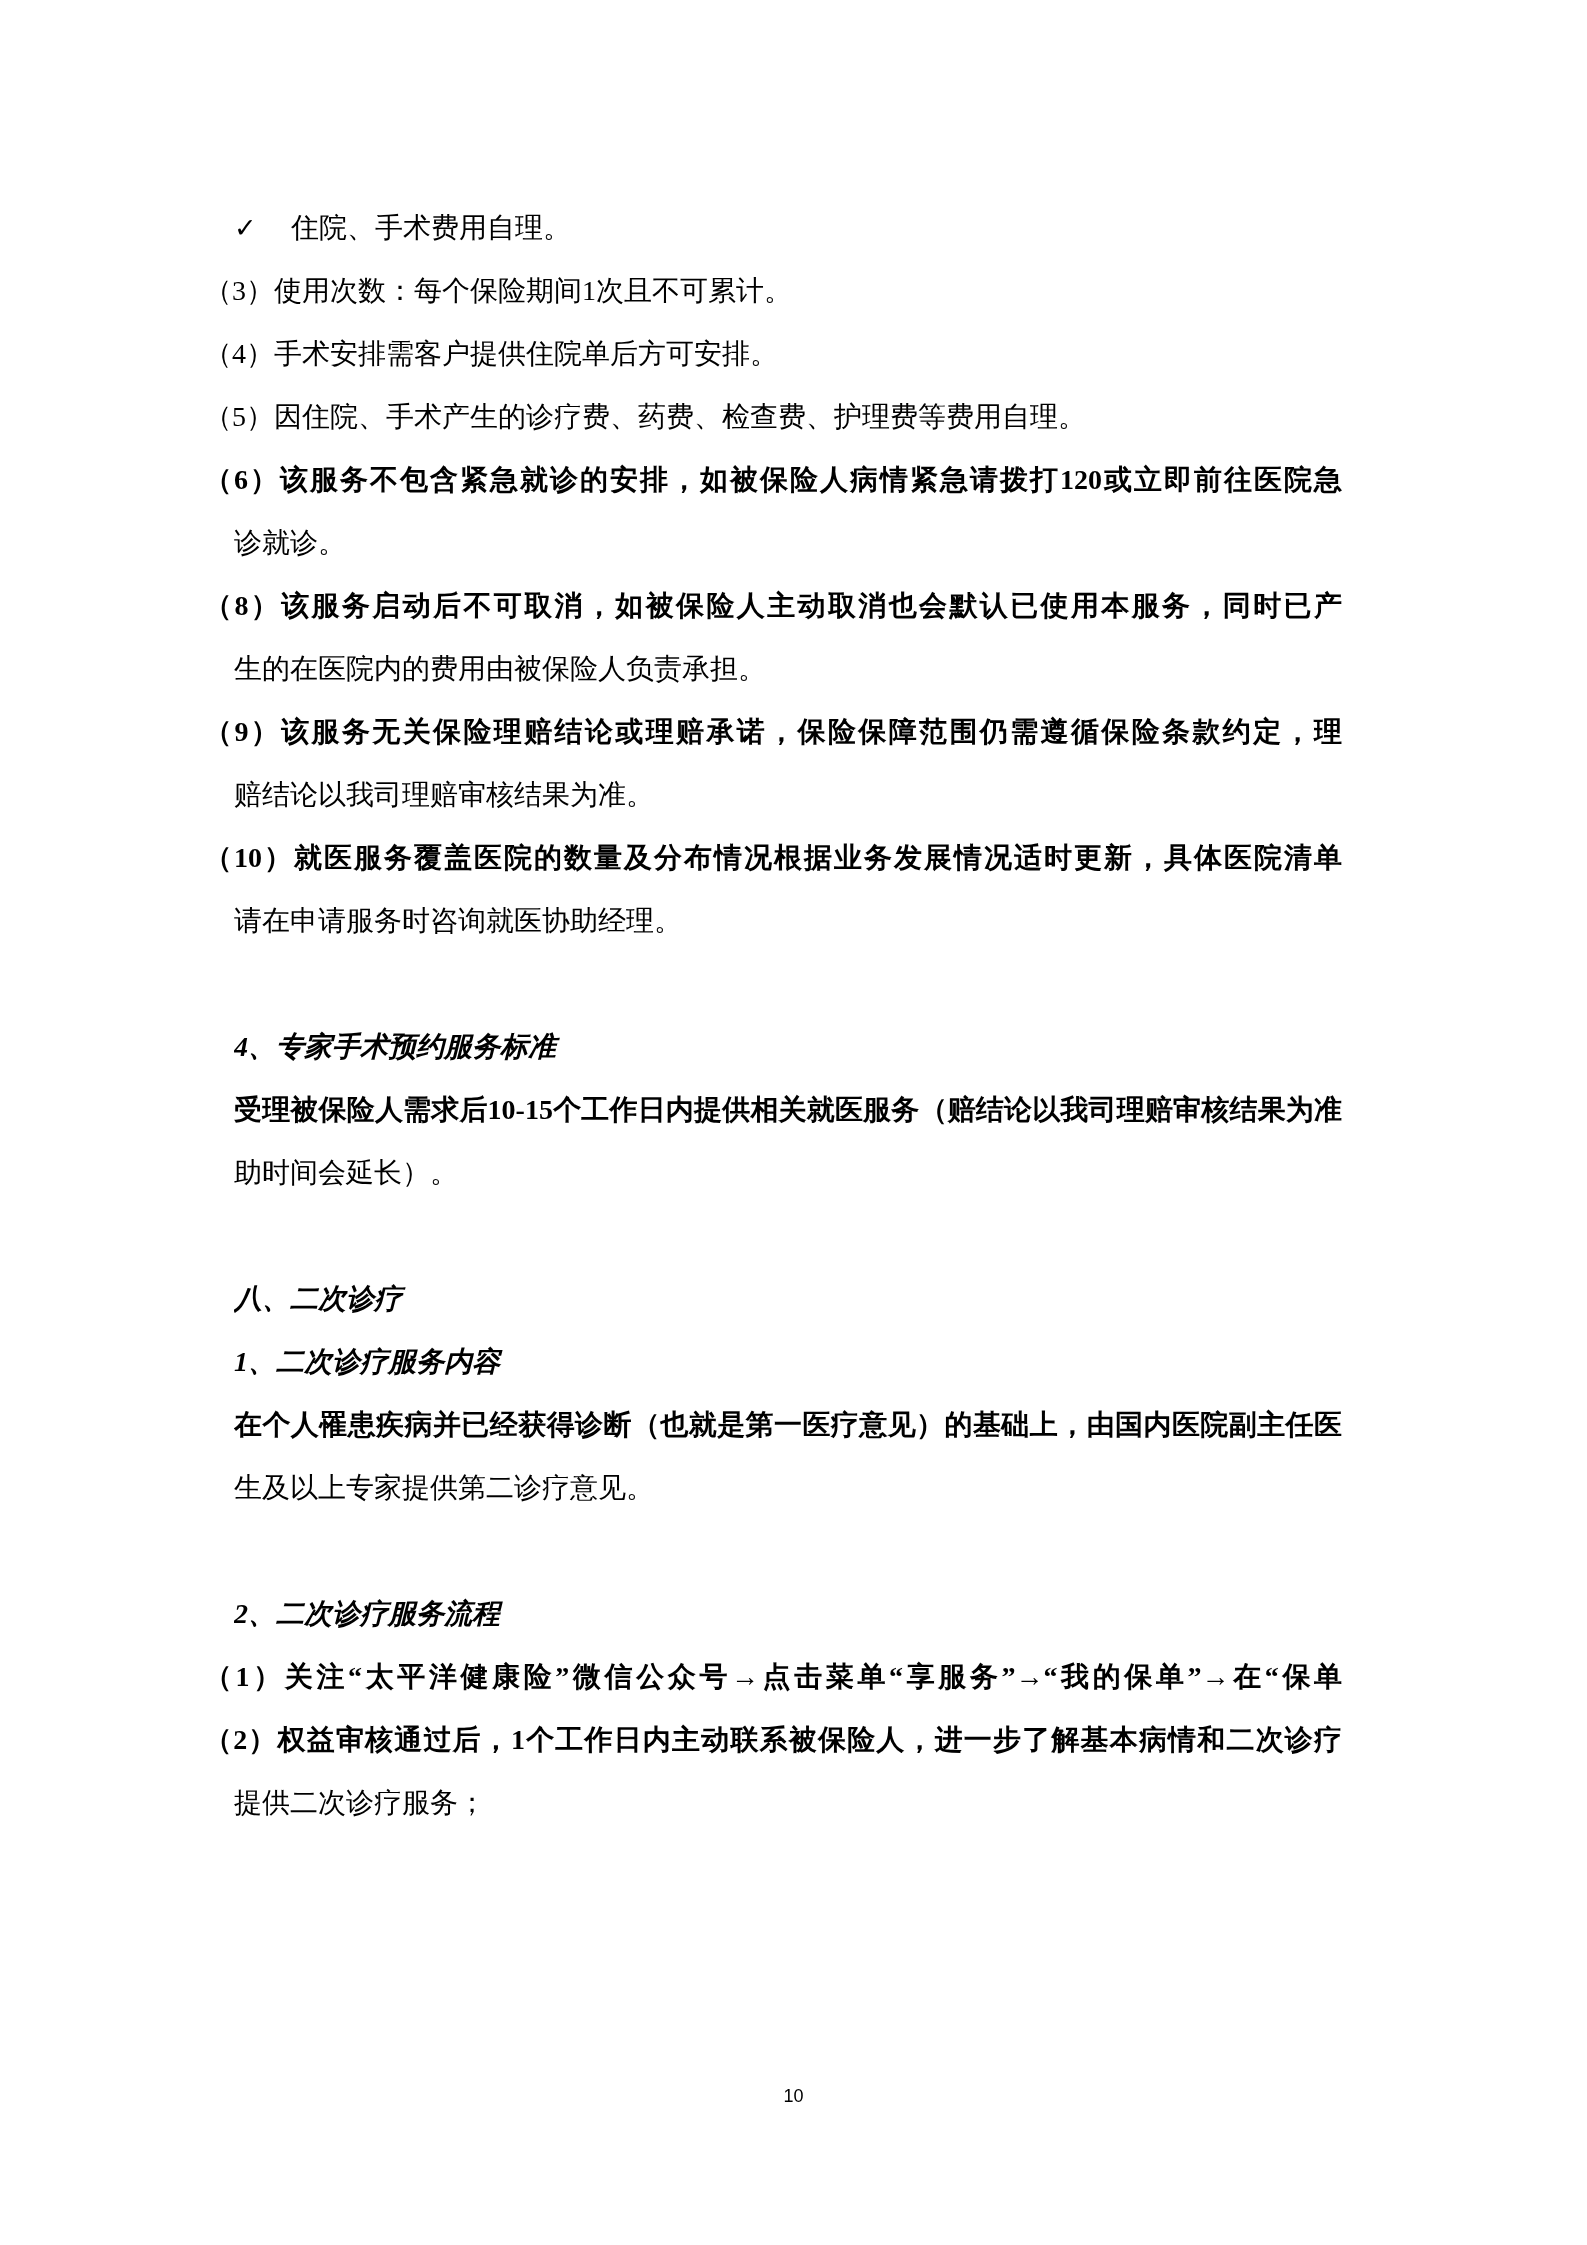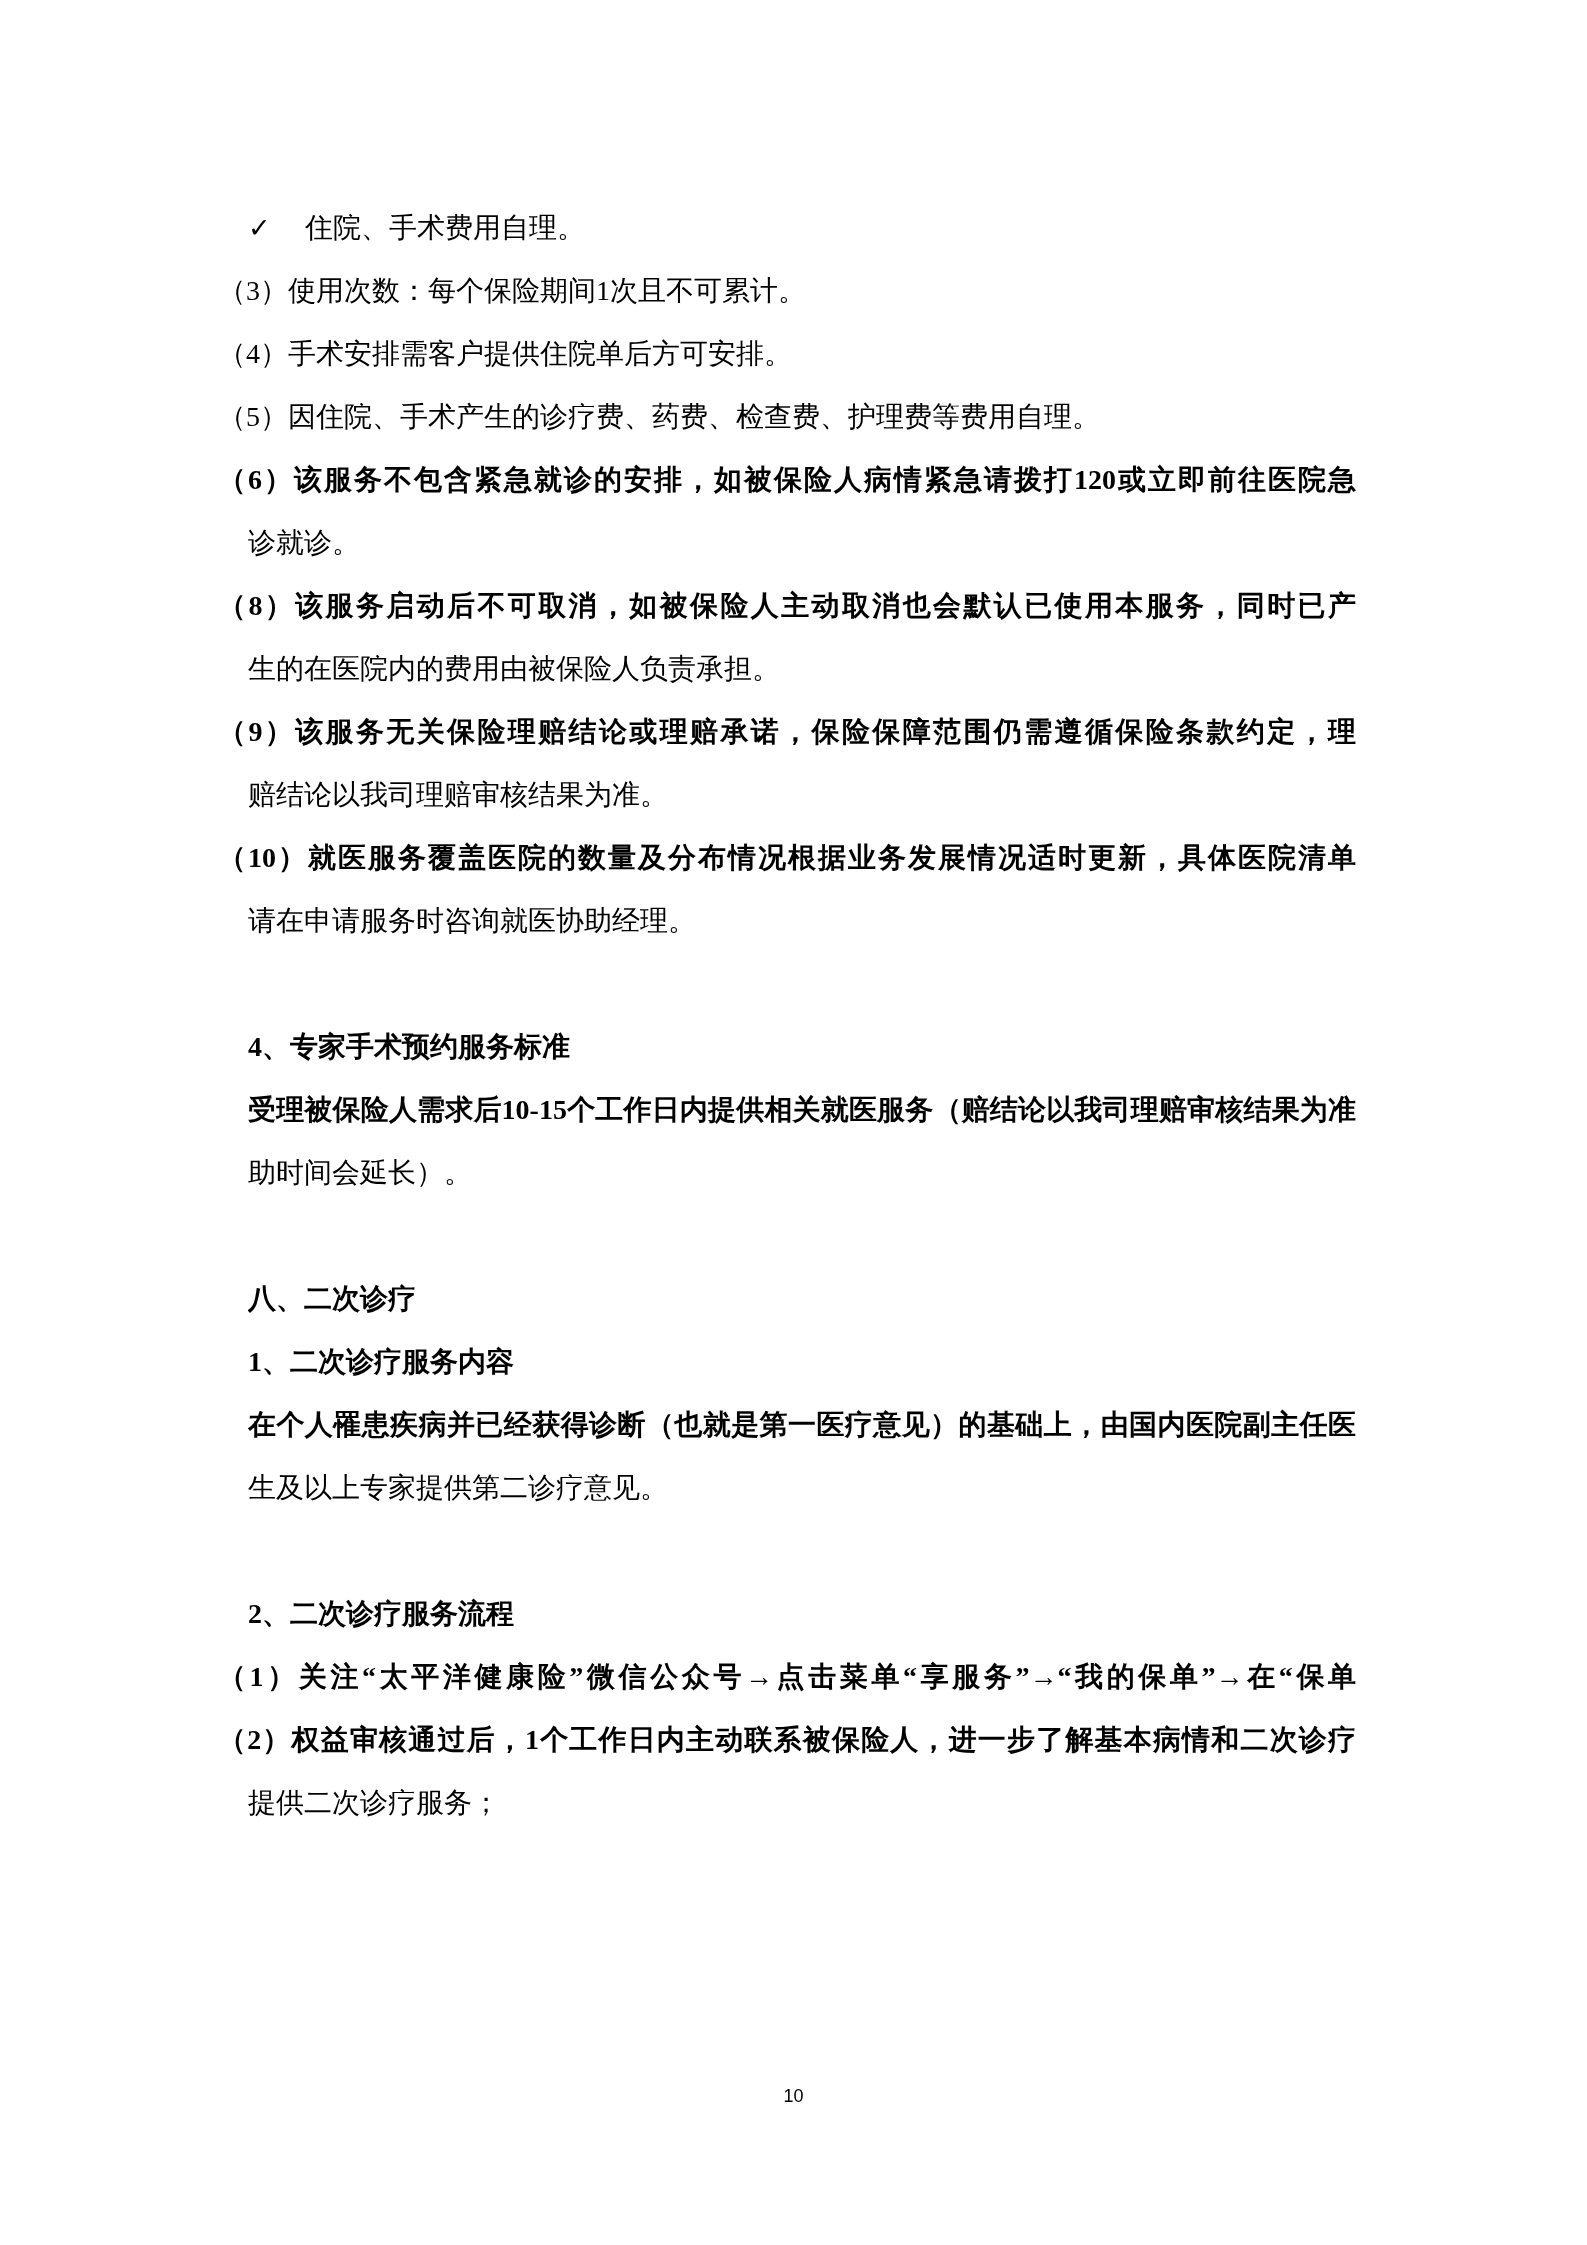--- a/index.html
+++ b/index.html
@@ -7,21 +7,21 @@
     position:relative;
     width:1587px;height:2245px;
     background:#ffffff;
     color:#000000;
     font-family:"Liberation Serif","DejaVu Serif",serif;
     overflow:hidden;
     margin:0 auto;
   }
   .content{
     position:absolute;
-    left:248px;top:196px;
+    left:234px;top:196px;
     width:1108px;
   }
   .ln{
     height:63px;
     line-height:63px;
     font-size:28px;
     white-space:nowrap;
     overflow:hidden;
   }
   
@@ -29,21 +29,21 @@
     white-space:normal;
     text-align:justify;
     text-align-last:justify;
     font-weight:bold;
   }
   
   .ln.para{
     margin-left:-30px;
     width:1138px;
   }
-  .ln.hd{font-weight:bold;}
+  .ln.hd{font-weight:bold;font-style:italic;}
   .ln.blank{}
   .check-mark{
     display:inline-block;
     width:57px;
     font-family:"DejaVu Sans",sans-serif;
     font-size:27px;
   }
   .footer{
     position:absolute;
     top:2080px;left:0;

